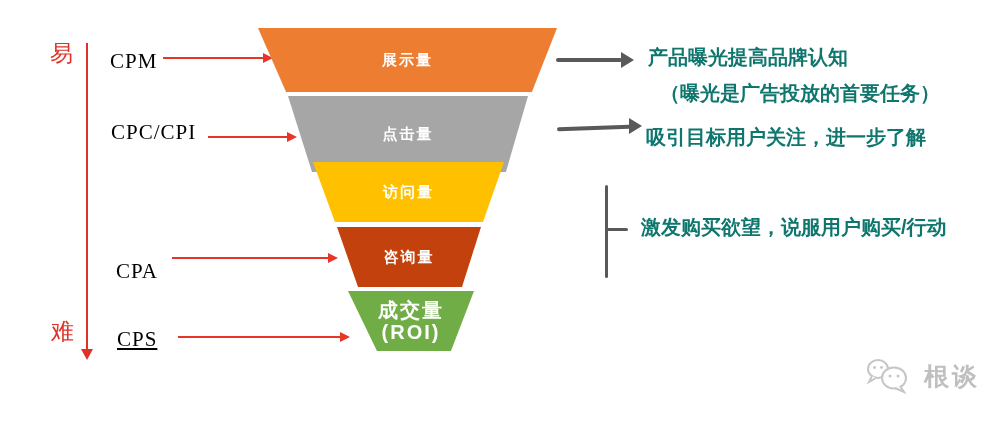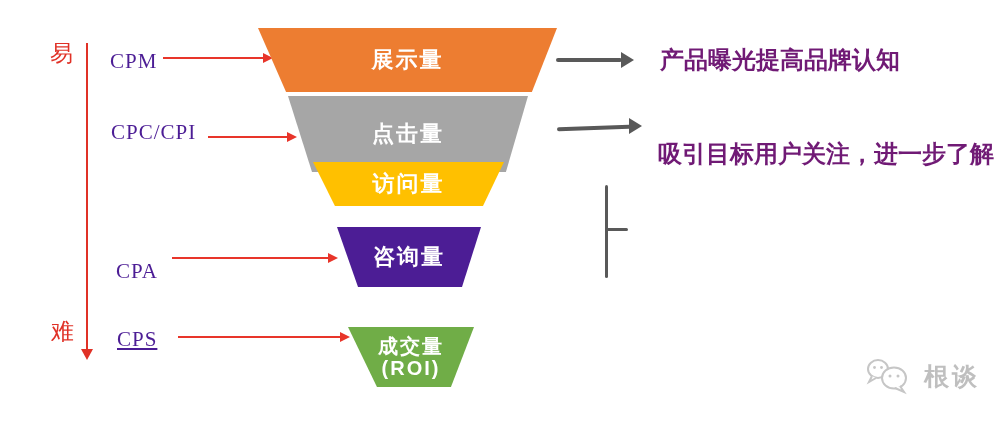--- a/index.html
+++ b/index.html
@@ -5,38 +5,38 @@
   html,body{margin:0;padding:0;background:#fff;}
   .canvas{
     position:relative;width:1000px;height:424px;background:#ffffff;overflow:hidden;
     font-family:"Liberation Sans", sans-serif;
   }
   
   .cn-red{position:absolute;color:#e03126;font-size:23px;font-family:"Liberation Serif", serif;}
   .axis-line{position:absolute;left:86px;top:43px;width:2px;height:306px;background:#e03126;}
   .axis-head{position:absolute;left:81px;top:349px;width:0;height:0;
     border-left:6px solid transparent;border-right:6px solid transparent;border-top:11px solid #e03126;}
-  .metric{position:absolute;color:#4c1d95;font-size:21px;font-family:"Liberation Serif", serif;letter-spacing:1px;}
+  .metric{position:absolute;color:#000000;font-size:21px;font-family:"Liberation Serif", serif;letter-spacing:1px;}
   .r-arrow-line{position:absolute;height:2px;background:#e8352a;}
   .r-arrow-head{position:absolute;width:0;height:0;
     border-top:5px solid transparent;border-bottom:5px solid transparent;border-left:10px solid #e8352a;}
   
   .layer{position:absolute;display:flex;align-items:center;justify-content:center;flex-direction:column;}
-  .layer-label{color:#fff;font-weight:bold;font-size:22px;letter-spacing:2px;line-height:1.1;text-align:center;}
+  .layer-label{color:#fff;font-weight:bold;font-size:15px;letter-spacing:2px;line-height:1.1;text-align:center;}
   .l1{left:258px;top:28px;width:299px;height:64px;clip-path:polygon(0 0,100% 0,91.6% 100%,9.4% 100%);}
   .l2{left:288px;top:96px;width:240px;height:76px;clip-path:polygon(0 0,100% 0,90.8% 100%,10% 100%);}
-  .l3{left:313px;top:162px;width:191px;height:44px;clip-path:polygon(0 0,100% 0,89% 100%,11.5% 100%);}
+  .l3{left:313px;top:162px;width:191px;height:60px;clip-path:polygon(0 0,100% 0,89% 100%,11.5% 100%);}
   .l4{left:337px;top:227px;width:144px;height:60px;clip-path:polygon(0 0,100% 0,86.8% 100%,14.6% 100%);}
   .l5{left:348px;top:291px;width:126px;height:60px;clip-path:polygon(0 0,100% 0,81.7% 100%,23% 100%);}
   .l5 .layer-label{font-size:20px;}
   
   .d-arrow-line{position:absolute;height:4px;background:#595959;border-radius:2px;}
   .d-arrow-head{position:absolute;width:0;height:0;
     border-top:8px solid transparent;border-bottom:8px solid transparent;border-left:13px solid #595959;}
-  .annot{position:absolute;color:#701a75;font-weight:bold;font-size:24px;white-space:nowrap;margin-left:12px;}
+  .annot{position:absolute;color:#0f766e;font-weight:bold;font-size:20px;white-space:nowrap;}
   .bracket-v{position:absolute;left:605px;top:185px;width:3px;height:93px;background:#595959;border-radius:2px;}
   .bracket-t{position:absolute;left:605px;top:228px;width:23px;height:3px;background:#595959;border-radius:2px;}
   
   .watermark{position:absolute;left:864px;top:356px;display:flex;align-items:center;}
   .wm-text{color:#bfbfbf;font-size:25px;font-weight:bold;letter-spacing:3px;margin-left:12px;}
 </style>
 </head>
 <body>
 
 <div class="canvas">
@@ -64,39 +64,41 @@
 
   <div class="layer l1" style="background-color: rgb(237, 125, 49);">
     <span class="layer-label">展示量</span>
   </div>
   <div class="layer l2" style="background-color: rgb(166, 166, 166);">
     <span class="layer-label">点击量</span>
   </div>
   <div class="layer l3" style="background-color: rgb(255, 192, 0);">
     <span class="layer-label">访问量</span>
   </div>
-  <div class="layer l4" style="background-color: #4c1d95;">
+  <div class="layer l4" style="background-color: #c2410c;">
     <span class="layer-label">咨询量</span>
   </div>
-  <div class="layer l5" style="background-color: rgb(112, 173, 71); margin-top: 36px;">
+  <div class="layer l5" style="background-color: rgb(112, 173, 71);">
     <span class="layer-label">成交量</span>
     <span class="layer-label">(ROI)</span>
   </div>
 
   <div class="d-arrow-line" style="left:556px;top:58px;width:66px;"></div>
   <div class="d-arrow-head" style="left:621px;top:52px;"></div>
 
   <div class="d-arrow-line" style="left:557px;top:126px;width:74px;transform:rotate(-2deg);"></div>
   <div class="d-arrow-head" style="left:629px;top:118px;"></div>
 
   <div class="bracket-v"></div>
   <div class="bracket-t"></div>
 
   <span class="annot" style="left:648px;top:44px;">产品曝光提高品牌认知</span>
-  <span class="annot" style="left:646px;top:138px;">吸引目标用户关注，进一步了解</span>
+  <span class="annot" style="left:660px;top:80px;">（曝光是广告投放的首要任务）</span>
+  <span class="annot" style="left:646px;top:124px;">吸引目标用户关注，进一步了解</span>
+  <span class="annot" style="left:641px;top:214px;">激发购买欲望，说服用户购买/行动</span>
 
   <div class="watermark">
     <svg width="48" height="40" viewBox="0 0 48 40">
       <g fill="none" stroke="#c6c6c6" stroke-width="2">
         <ellipse cx="14" cy="13" rx="10" ry="9"></ellipse>
         <path d="M8 20 L5 26 L12 22" fill="#ffffff" stroke="#c6c6c6"></path>
         <ellipse cx="30" cy="22" rx="12" ry="10.5" fill="#ffffff"></ellipse>
         <path d="M36 30 L40 36 L31 32" fill="#ffffff" stroke="#c6c6c6"></path>
       </g>
       <g fill="#c6c6c6">

